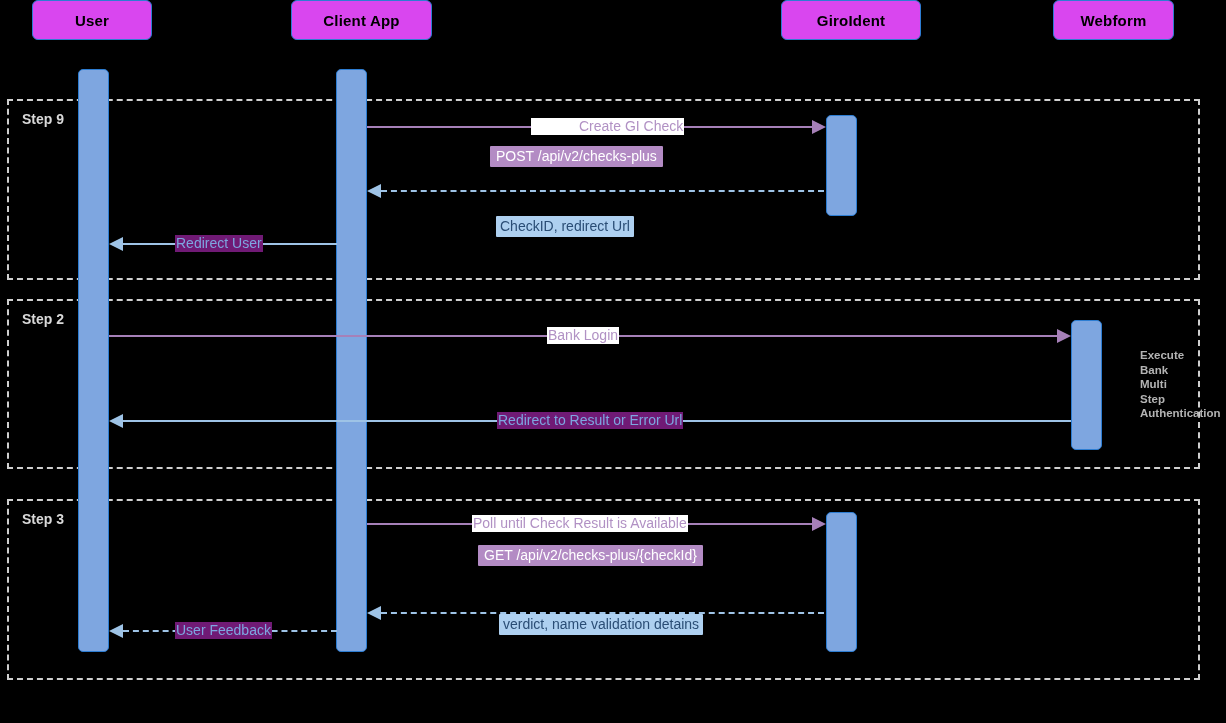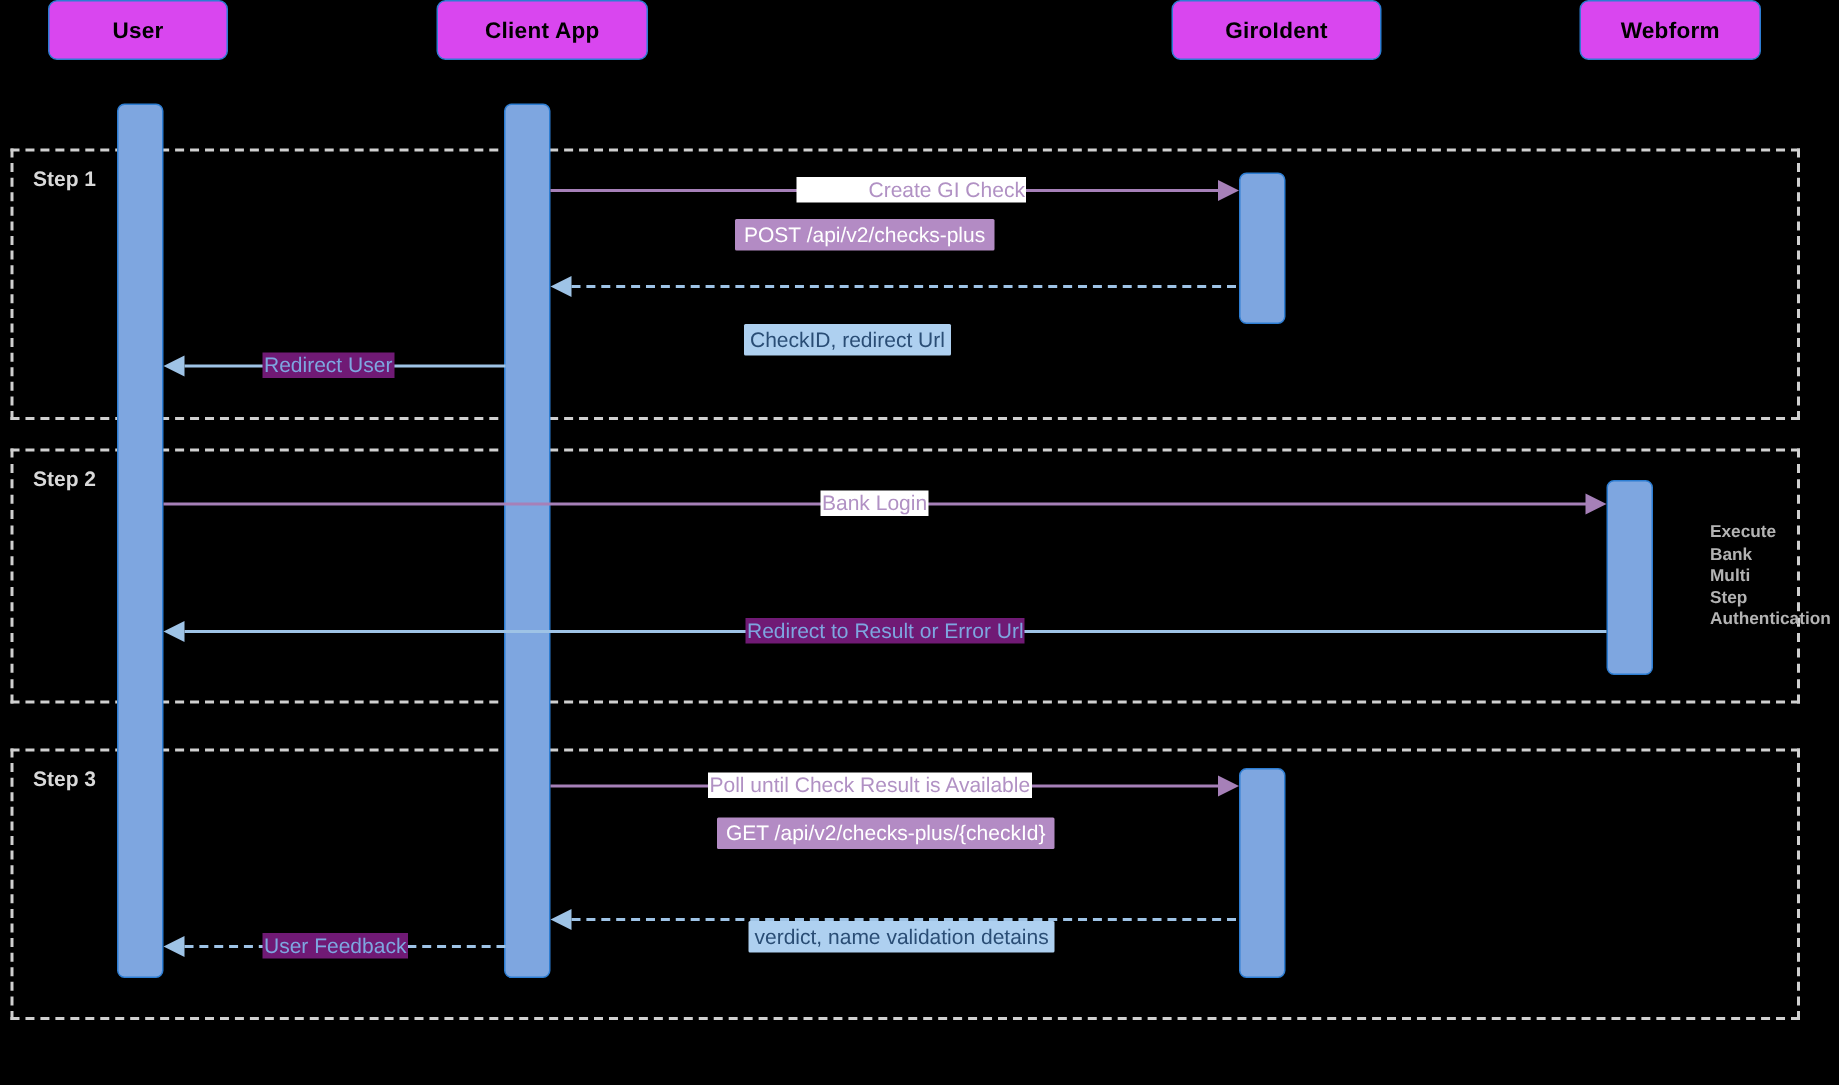--- a/index.html
+++ b/index.html
@@ -136,21 +136,21 @@
     <span>Client App</span>
   </div>
   <div class="participant" style="left:781px; top:0px; width:140px;">
     <span>GiroIdent</span>
   </div>
   <div class="participant" style="left:1026px; top:0px; width:121px;margin-left:27px;">
     <span>Webform</span>
   </div>
 
   <div class="frame" style="left:7px; top:99px; width:1193px; height:181px;"></div>
-  <div class="frame-label" style="left:22px; top:111px;">Step 1</div>
+  <div class="frame-label" style="left:22px; top:111px;">Step 9</div>
 
   <div class="frame" style="left:7px; top:299px; width:1193px; height:170px;"></div>
   <div class="frame-label" style="left:22px; top:311px;">Step 2</div>
 
   <div class="frame" style="left:7px; top:499px; width:1193px; height:181px;"></div>
   <div class="frame-label" style="left:22px; top:511px;">Step 3</div>
 
   <div class="activation" style="left:78px; top:69px; height:583px;"></div>
   <div class="activation" style="left:336px; top:69px; height:583px;"></div>
   <div class="activation" style="left:826px; top:115px; height:101px;"></div>

